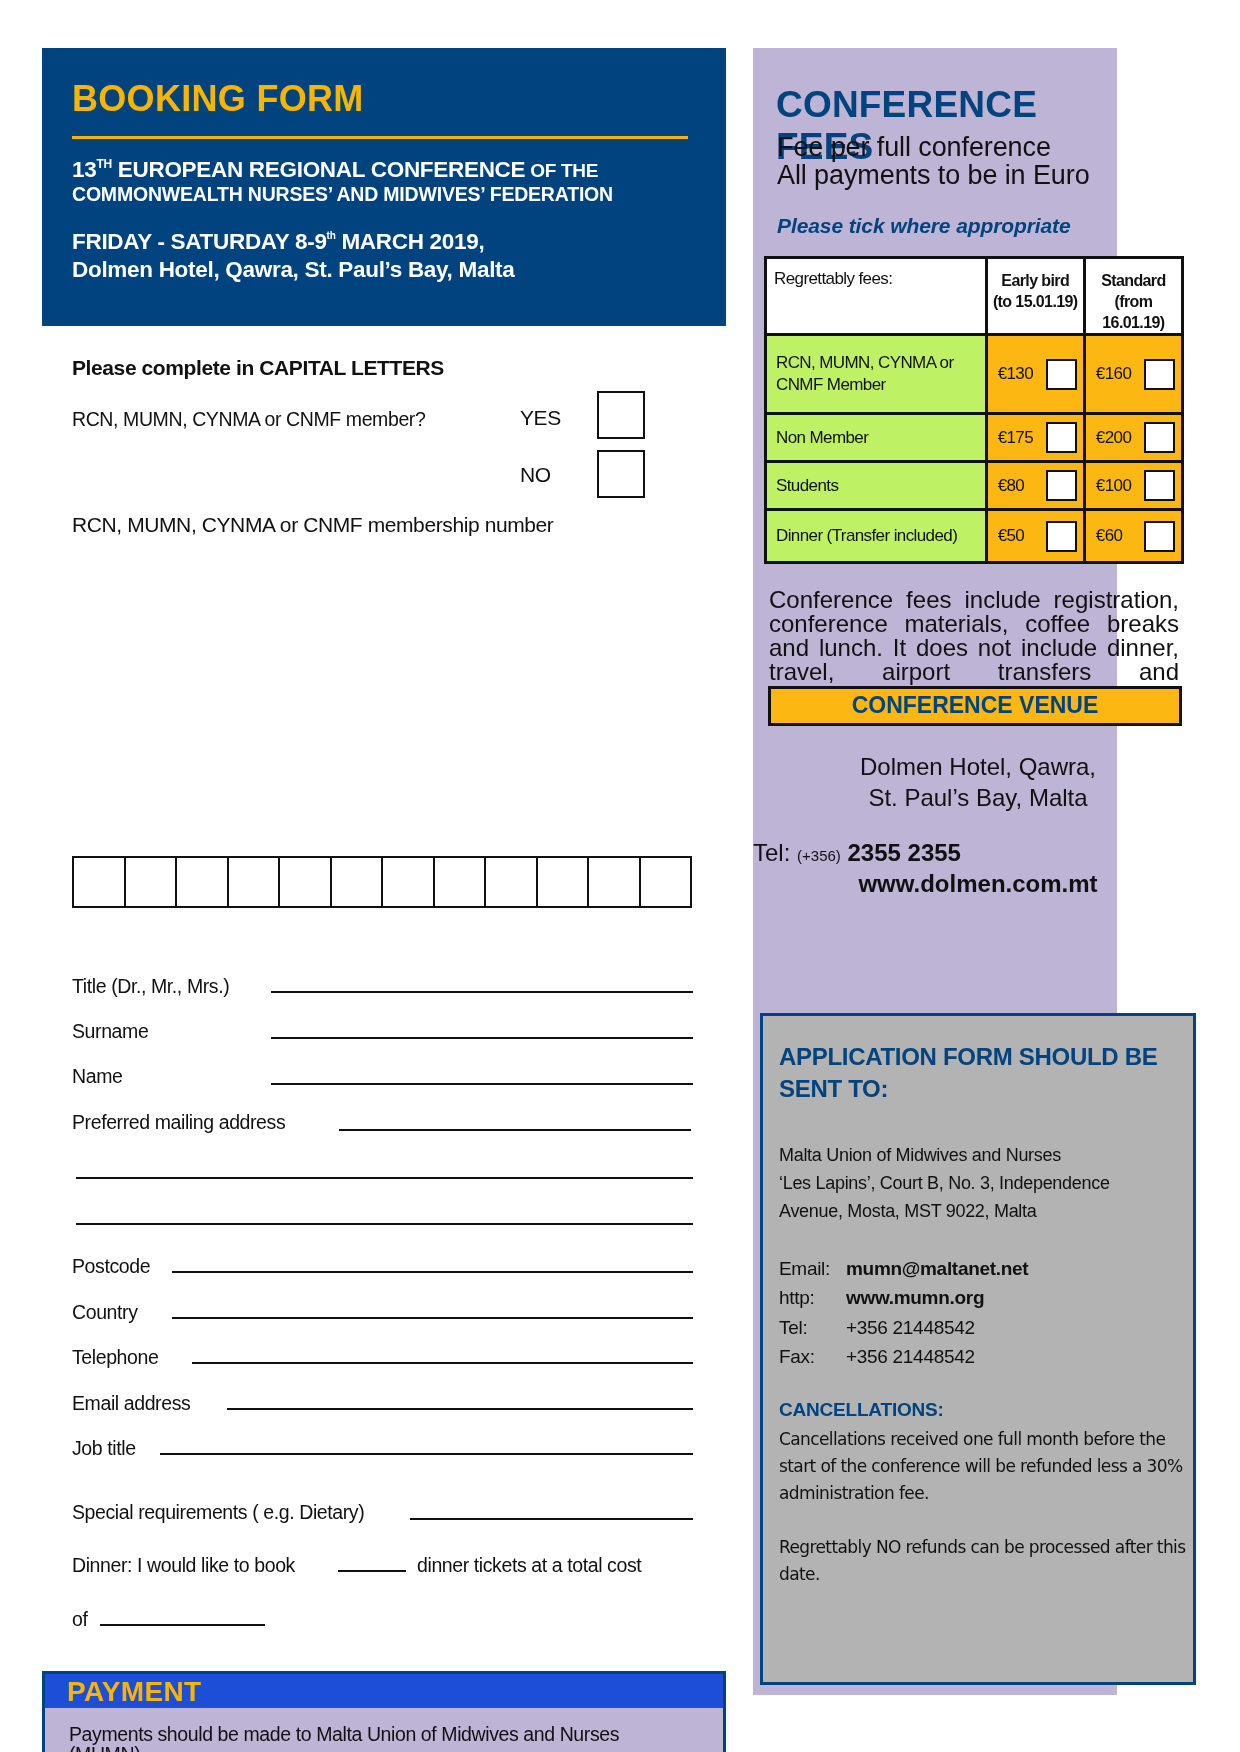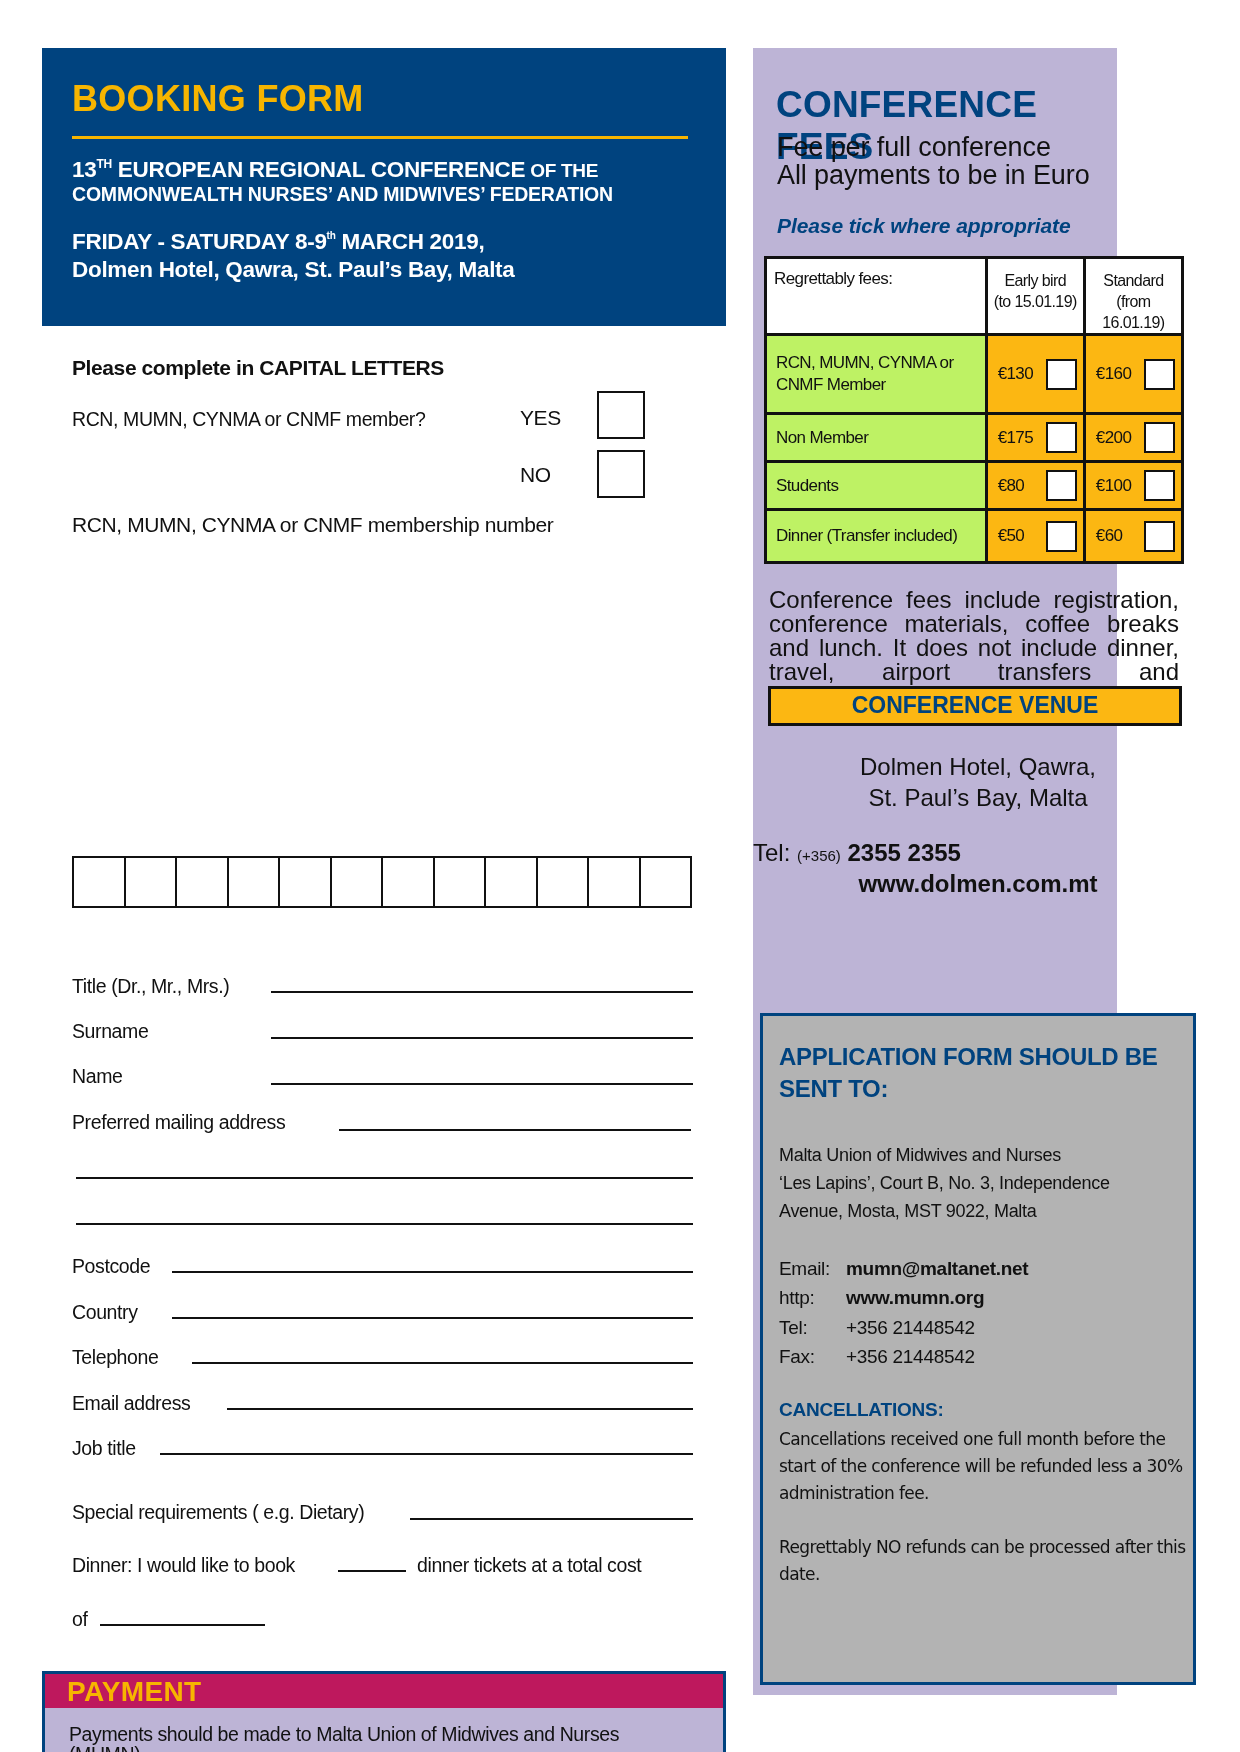--- a/index.html
+++ b/index.html
@@ -24,34 +24,34 @@
   .lbl { position: absolute; font-size: 19.5px; letter-spacing: -0.4px; white-space: nowrap; }
   .lbl.bold { font-weight: bold; font-size: 21px; }
   .line { position: absolute; height: 2px; background: #111; }
   .box { position: absolute; border: 2px solid #111; background: #fff; cursor: pointer; }
 
   .digits { position: absolute; left: 30px; top: 530px; width: 620px; height: 52px; border: 2px solid #111; display: flex; }
   .digits .d { flex: 1; border-right: 2px solid #111; }
   .digits .d:last-child { border-right: none; }
 
   .payment { position: absolute; left: 0; top: 1345px; width: 684px; height: 300px; border: 3px solid #00437f; background: #bdb4d6; }
-  .payment .ph { background: #be185d; height: 34px; color: #f7b500; font-weight: bold; font-size: 28px; padding-left: 22px; line-height: 36px; letter-spacing: 0.3px; }
+  .payment .ph { background: #1d4ed8; height: 34px; color: #f7b500; font-weight: bold; font-size: 28px; padding-left: 22px; line-height: 36px; letter-spacing: 0.3px; }
   .payment .pt { position: absolute; font-size: 19.5px; letter-spacing: -0.4px; line-height: 1.05; }
 
   
   .right { position: absolute; left: 753px; top: 48px; width: 364px; height: 1647px; background: #bdb4d6; }
   .r-title { position: absolute; left: 23px; top: 36px; color: #00437f; font-weight: bold; font-size: 37px; letter-spacing: 0.2px; }
   .r-sub { position: absolute; left: 24px; top: 86px; font-size: 27px; line-height: 1.02; letter-spacing: -0.1px; }
   .r-tick { position: absolute; left: 24px; top: 166px; color: #00437f; font-weight: bold; font-style: italic; font-size: 21px; letter-spacing: -0.1px; }
 
   table.fees { position: absolute; left: 11px; top: 208px; width: 420px; border-collapse: collapse; border: 3px solid #111; }
   table.fees td { border: 3px solid #111; font-size: 17px; letter-spacing: -0.6px; }
   table.fees tr.head td { background: #fff; height: 64px; vertical-align: top; padding-top: 12px; }
   table.fees tr.head td.c0 { padding-left: 7px; padding-top: 10px; }
-  table.fees tr.head td.c1, table.fees tr.head td.c2 { text-align: center; line-height: 1.3; font-size: 16px; }
+  table.fees tr.head td.c1, table.fees tr.head td.c2 { text-align: center; line-height: 1.3; font-size: 16px; font-weight: bold; }
   table.fees td.name { background: #bef264; padding-left: 9px; width: 218px; line-height: 1.3; }
   table.fees td.price { background: #fcb712; width: 97px; padding-left: 10px; }
   table.fees td.price .inner { display: flex; align-items: center; justify-content: space-between; padding-right: 6px; }
   table.fees td.price .cb { width: 31px; height: 31px; border: 2px solid #111; background: #fff; cursor: pointer; }
   table.fees tr.r0 td { height: 79px; }
   table.fees tr.r1 td { height: 48px; }
   table.fees tr.r2 td { height: 48px; }
   table.fees tr.r3 td { height: 53px; }
 
   .r-includes { position: absolute; left: 16px; top: 540px; width: 410px; font-size: 24px; line-height: 1.0; text-align: justify; text-align-last: left; letter-spacing: 0px; }

